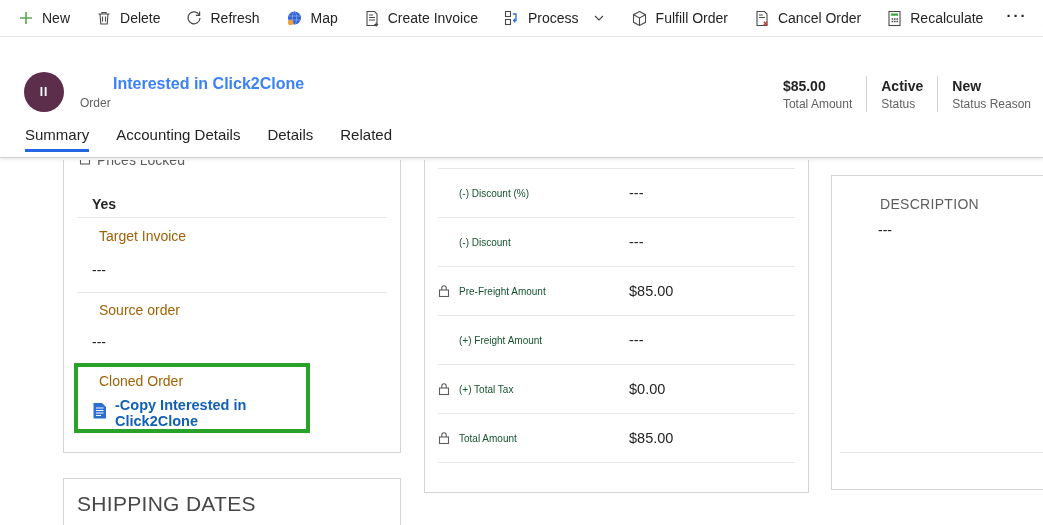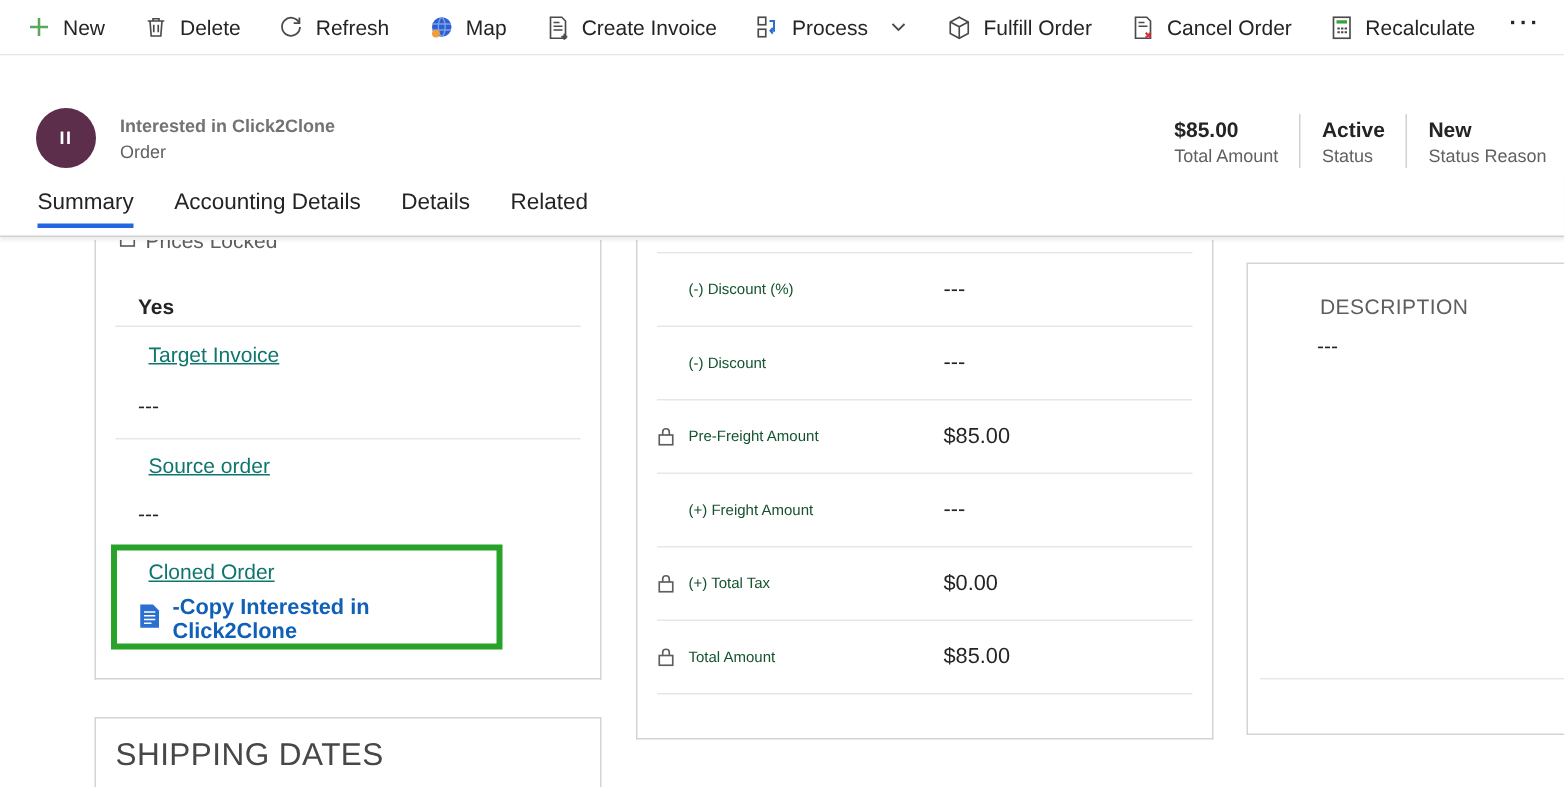--- a/index.html
+++ b/index.html
@@ -16,21 +16,21 @@
   .tb-chev { margin-left:6px; display:flex; }
   .tb-overflow { letter-spacing:2px; font-weight:700; font-size:15px; padding:0 10px 6px 10px; }
 
   
   .rec-header { position:absolute; top:37px; left:0; right:0; height:75px; display:flex;
     align-items:flex-end; justify-content:space-between; padding:0 12px 0 24px; background:#fff; }
   .rec-left { display:flex; align-items:center; }
   .avatar { width:40px; height:40px; border-radius:50%; background:#5c2e4c; color:#fff;
     display:flex; align-items:center; justify-content:center; font-size:12px; font-weight:700;
     letter-spacing:1px; margin-right:16px; }
-  .rec-title { font-size:12px; font-weight:700; color:#737373; }
+  .rec-title { font-size:16px; font-weight:700; color:#3b82f6;margin-left:33px; }
   .rec-subtitle { font-size:12px; color:#616161; margin-top:3px; }
   .stats { display:flex; align-items:center; }
   .stat { text-align:left; }
   .stat-value { font-size:14px; font-weight:700; color:#242424; }
   .stat-label { font-size:12px; color:#616161; margin-top:3px; }
   .stat-div { width:1px; height:36px; background:#d1d1d1; margin:0 14px; }
 
   
   .tabbar { position:absolute; top:112px; left:0; right:0; height:46px; display:flex; align-items:center;
     gap:27px; padding-left:25px; background:#fff; border-bottom:1px solid #d1d1d1;
@@ -41,25 +41,25 @@
   .tab.active::after { content:""; position:absolute; left:0; right:0; bottom:4px; height:3px; background:#2266e3; }
 
   
   .content { position:absolute; top:158px; left:0; right:0; height:367px; overflow:hidden; background:#fff; }
   .card { position:absolute; background:#fff; border:1px solid #d6d4d2;margin-left:41px; }
 
   
   .left-card { left:22px; top:2px; width:338px; height:293px; border-top:none; overflow:hidden; }
   .pl-row { display:flex; align-items:center; gap:6px; margin:-9px 0 0 15px; height:18px;
     font-size:14px; color:#605e5c; }
-  .l-label { margin-left:35px; font-size:14px; color:#0f766e;text-decoration:underline; }
+  .l-label { margin-left:35px; font-size:14px; color:#a16207; }
   .l-value { margin-left:28px; font-size:14px; color:#242424; }
   .l-value.bold { font-weight:700; }
   .l-hr { border:none; border-top:1px solid #e8e7e6; margin:0 13px; }
-  .hl-box { margin:13px 0 0 10px; width:261px; height:70px; border:4px solid #28a228; background:#fff; }
+  .hl-box { margin:13px 0 0 10px; width:236px; height:70px; border:4px solid #28a228; background:#fff; }
   .hl-box .l-label { margin-left:21px; margin-top:6px; }
   .link-row { display:flex; align-items:center; gap:8px; margin:8px 0 0 14px; }
   .clone-link { font-size:14.5px; font-weight:700; color:#1160b7; text-decoration:none; }
 
   
   .ship-card { left:22px; top:320px; width:338px; height:110px; padding:13px 0 0 13px; }
   .section-title { font-size:21px; color:#474747; letter-spacing:.3px; }
 
   
   .mid-card { left:383px; top:2px; width:385px; height:333px; border-top:none; overflow:hidden; }

